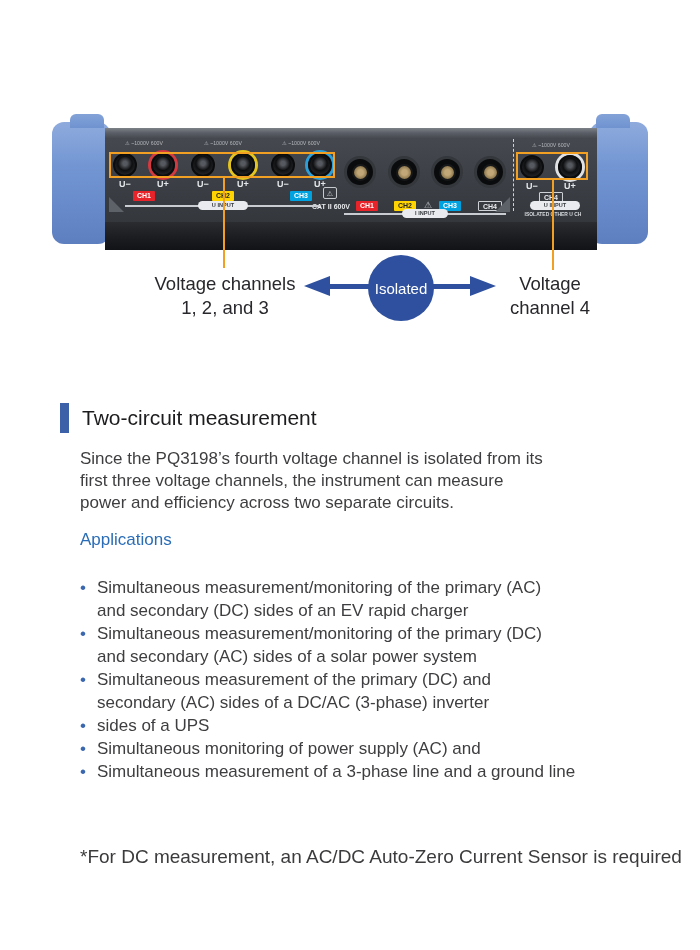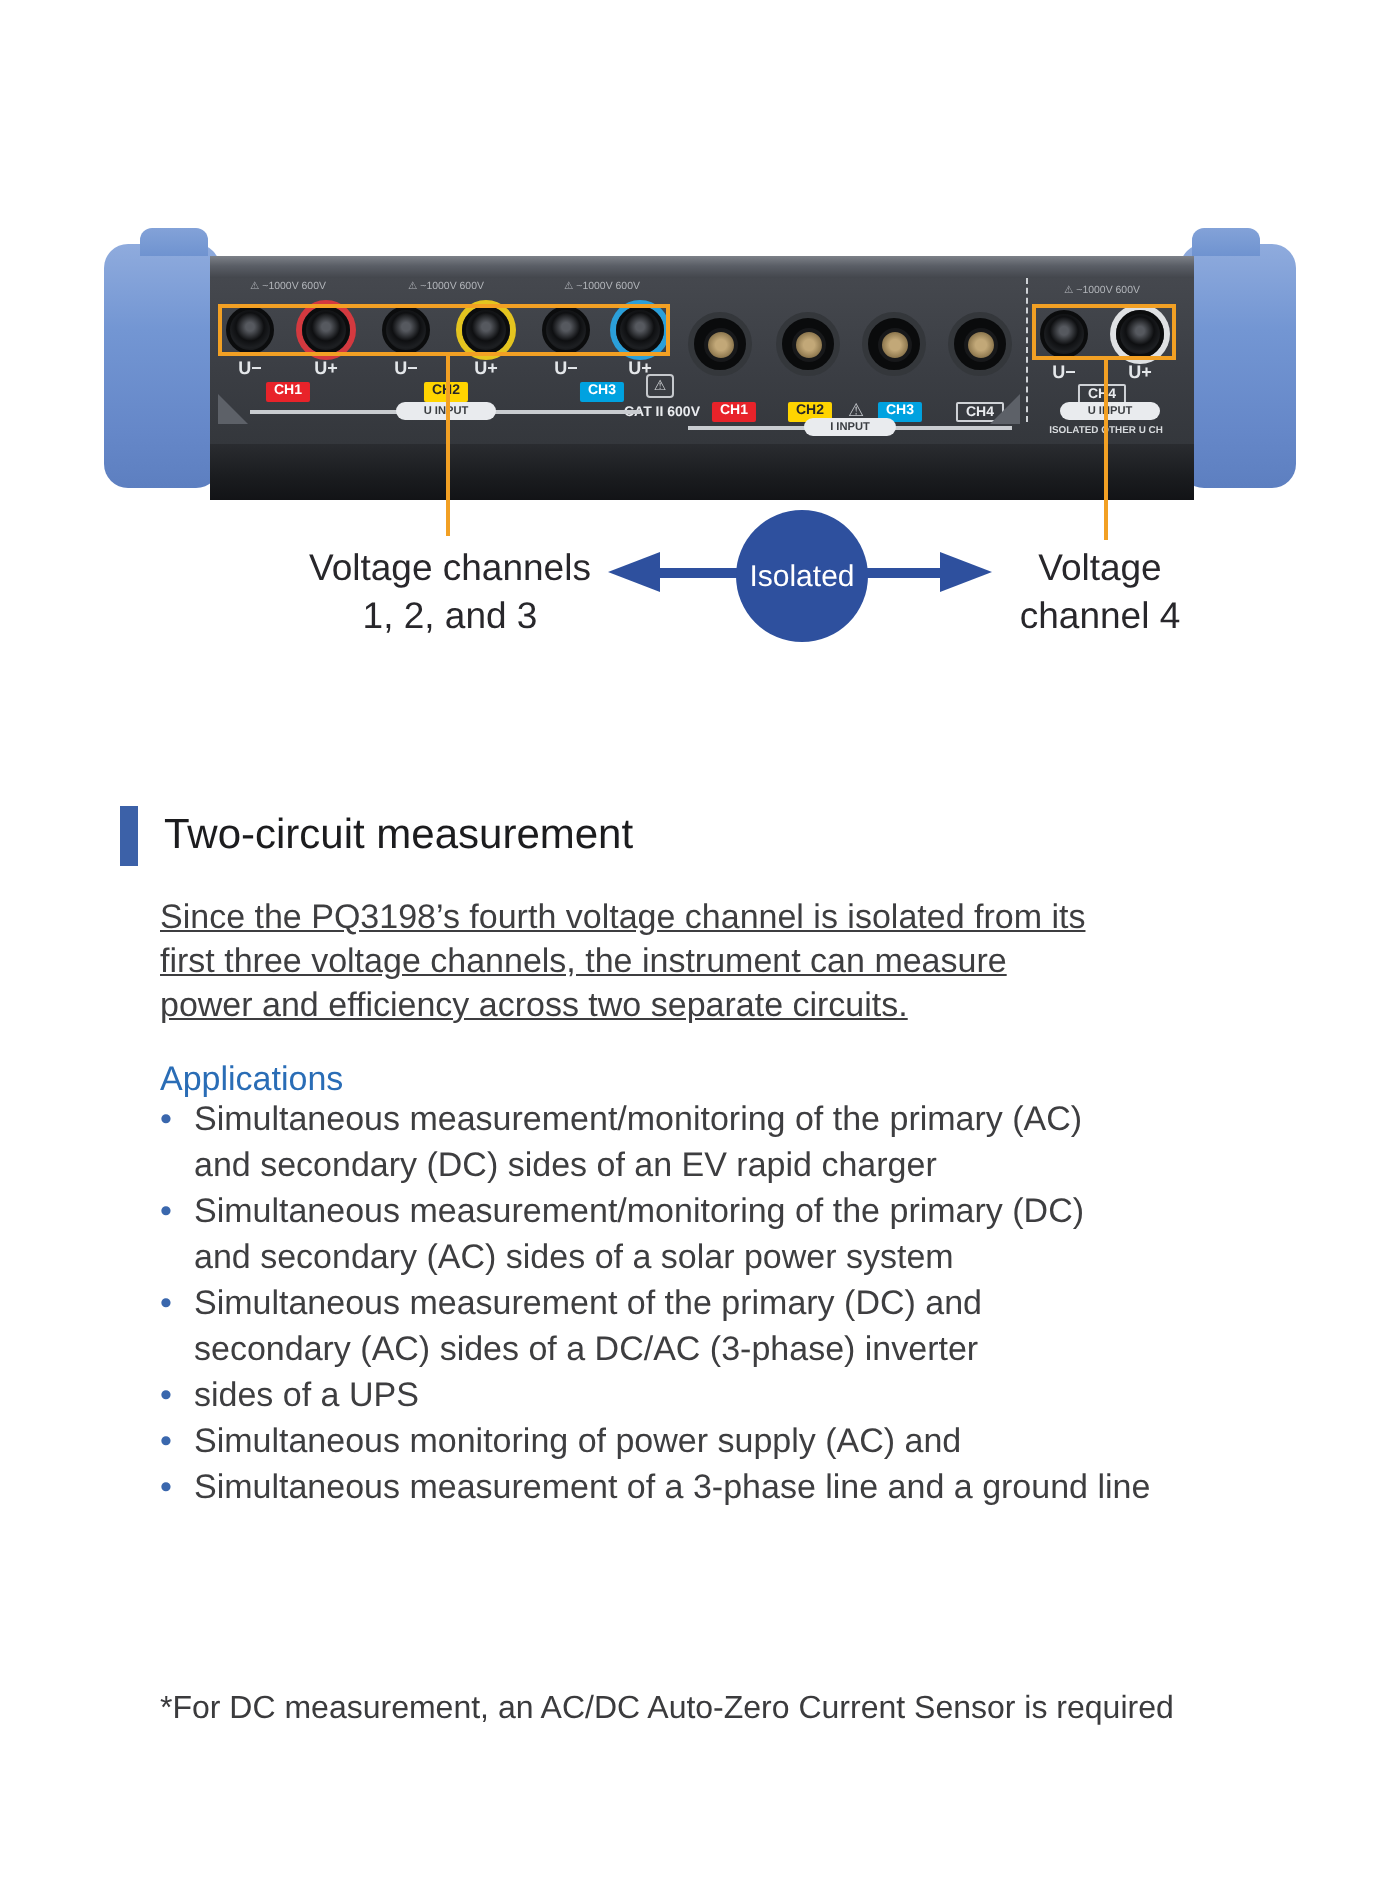--- a/index.html
+++ b/index.html
@@ -84,30 +84,30 @@
     border-top:10px solid transparent; border-bottom:10px solid transparent; }
   #arrow-head-left  { left:304px; border-right:26px solid #2e509e; }
   #arrow-head-right { left:470px; border-left:26px solid #2e509e; }
 
   
   #title-bar { position:absolute; left:60px; top:403px; width:9px; height:30px;
     background:#3c61a8; }
   #section-title { position:absolute; left:82px; top:403px; font-size:21px;
     line-height:30px; color:#1c1c1e; }
   #intro { position:absolute; left:80px; top:448px; width:570px; font-size:17px;
-    line-height:22px; color:#3e3e40;text-decoration:underline; }
+    line-height:22px; color:#3e3e40; }
   #apps-title { position:absolute; left:80px; top:530px; font-size:17px;
     color:#2a6db6; }
-  #apps-list { position:absolute; left:80px; top:548px; width:575px;
+  #apps-list { position:absolute; left:80px; top:576px; width:575px;
     list-style:none; }
   #apps-list li { position:relative; padding-left:17px; font-size:17px;
     line-height:23px; color:#3e3e40; }
   #apps-list li::before { content:"\2022"; position:absolute; left:0; top:0;
     color:#3a67ad; font-size:17px; }
-  #footnote { position:absolute; left:80px; top:846px; font-size:16px;
+  #footnote { position:absolute; left:80px; top:846px; font-size:19px;
     color:#3b3b3d; }
 </style>
 </head>
 <body>
 
 <div id="device">
   <div class="cap" id="cap-left">
       <div class="tab"></div>
     </div>
   <div class="cap" id="cap-right">

